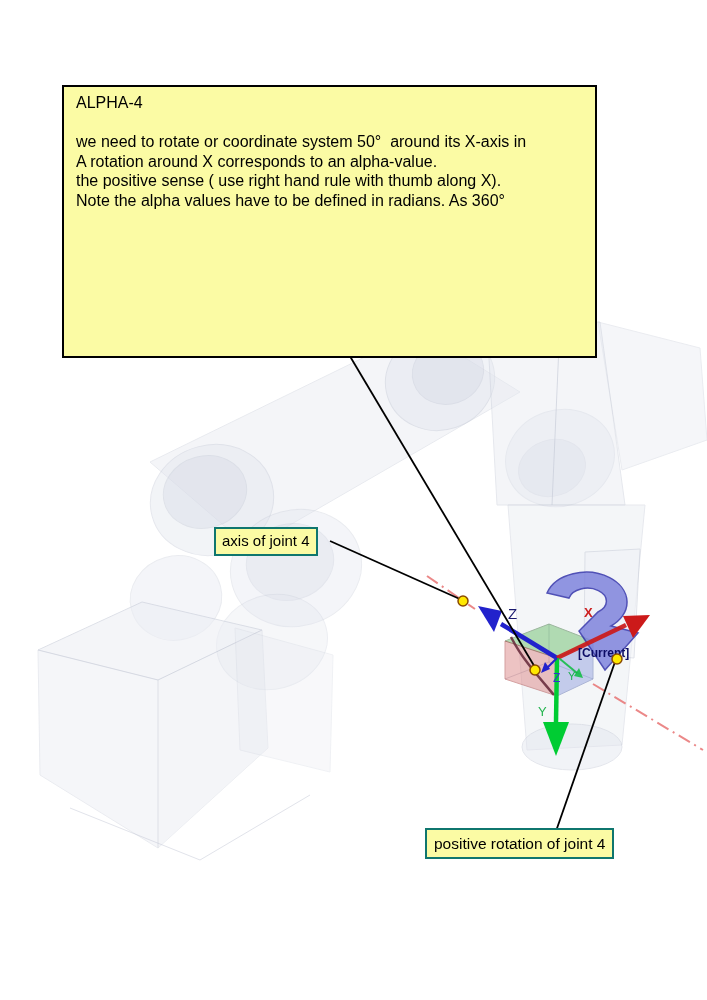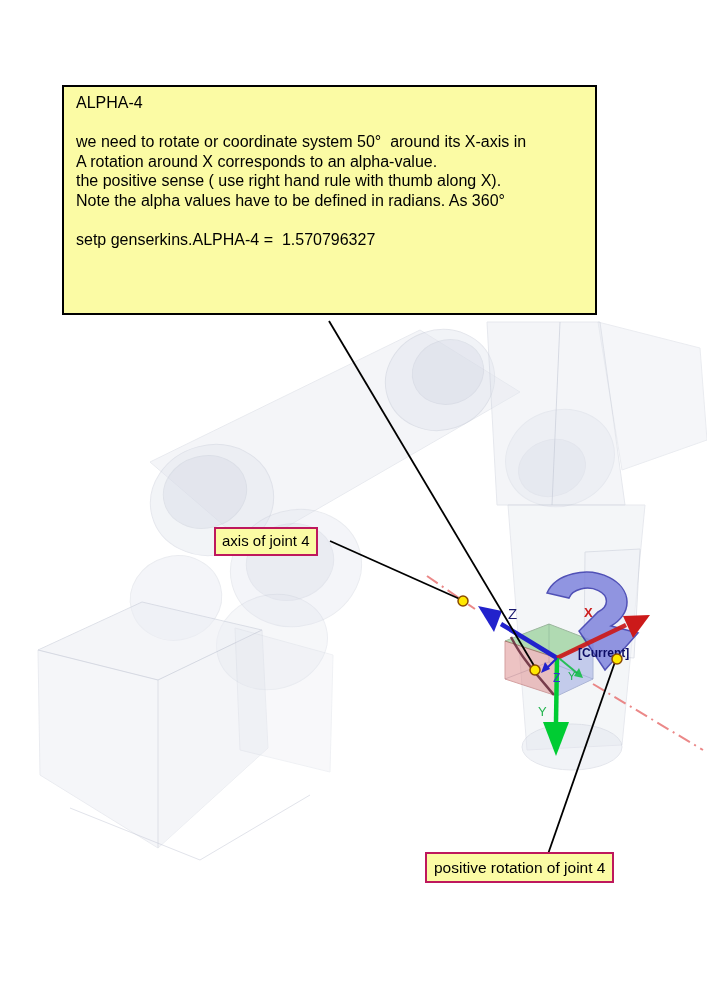--- a/index.html
+++ b/index.html
@@ -2,32 +2,32 @@
 <html><head>
 <meta charset="utf-8">
 <style>
   html,body{margin:0;padding:0;background:#fff;}
   .canvas{
     position:relative;width:707px;height:1000px;background:#ffffff;
     font-family:"Liberation Sans",sans-serif;overflow:hidden;
   }
   .scene{position:absolute;left:0;top:0;}
   .note{
-    position:absolute;left:62px;top:85px;width:535px;height:230px;
+    position:absolute;left:62px;top:85px;width:535px;height:273px;
     background:#fbfba4;border:2px solid #000;box-sizing:border-box;
     padding:6px 12px;font-size:16px;line-height:19.5px;color:#000;
   }
   .nb-line{white-space:pre;}
   .nb-gap{height:19.5px;}
   .tag{
-    position:absolute;background:#fbfba4;border:2px solid #be185d;
+    position:absolute;background:#fbfba4;border:2px solid #0f766e;
     font-size:15.5px;line-height:1.5;padding:2px 7px;white-space:nowrap;color:#000;text-align:right;
   }
   #axis-tag{left:214px;top:527px;font-size:15px;padding:1px 6px;}
-  #rot-tag{left:425px;top:852px;}
+  #rot-tag{left:425px;top:828px;}
   text{font-family:"Liberation Sans",sans-serif;}
 </style>
 </head>
 <body>
 
 <div class="canvas">
 
   <svg class="scene" width="707" height="1000" viewBox="0 0 707 1000">
 
     <g stroke="#c3c8d5" stroke-width="1">
@@ -118,19 +118,18 @@
   </svg>
 
   <div class="note">
     <div class="nb-line">ALPHA-4</div>
     <div class="nb-gap"></div>
     <div class="nb-line">we need to rotate or coordinate system 50°  around its X-axis in</div>
     <div class="nb-line">A rotation around X corresponds to an alpha-value.</div>
     <div class="nb-line">the positive sense ( use right hand rule with thumb along X).</div>
     <div class="nb-line">Note the alpha values have to be defined in radians. As 360°</div>
     <div class="nb-gap"></div>
-    <div class="nb-line">setp genserkins.ALPHA-4 =  1.570796327</div>
   </div>
 
   <div class="tag" id="axis-tag">axis of joint 4</div>
   <div class="tag" id="rot-tag">positive rotation of joint 4</div>
 
 </div>
 
 </body></html>

